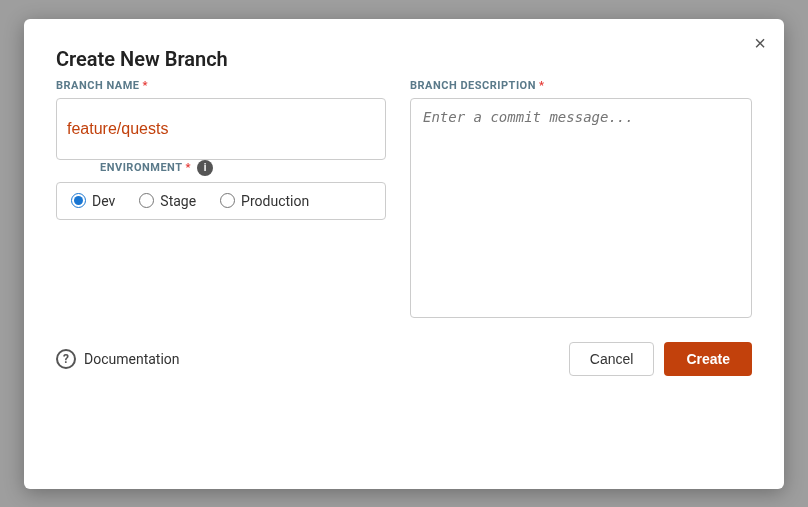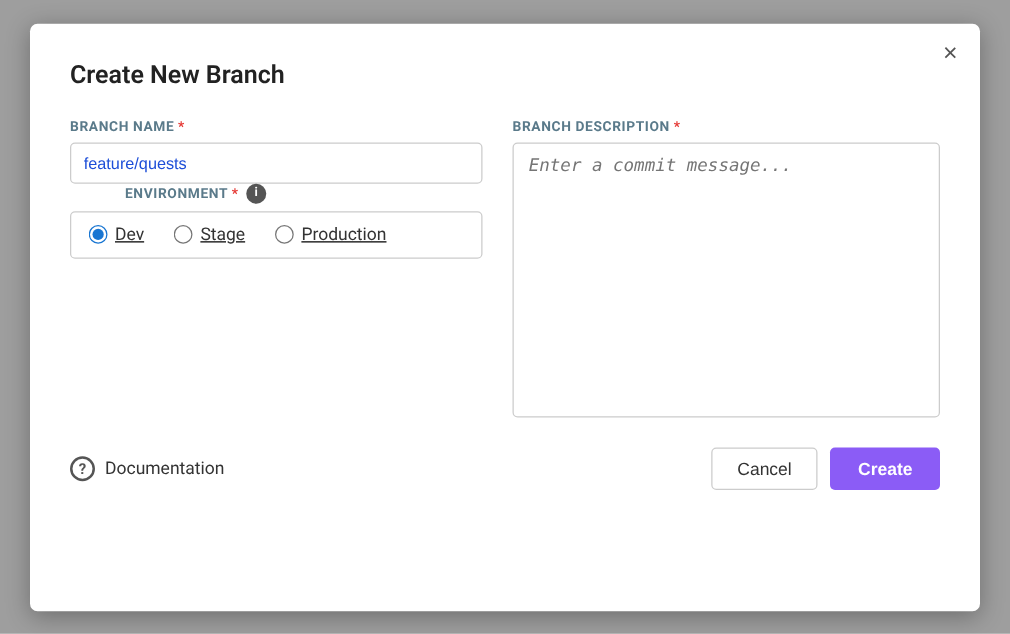--- a/index.html
+++ b/index.html
@@ -40,21 +40,21 @@
       cursor: pointer;
       background: none;
       border: none;
       line-height: 1;
     }
 
     .modal-title {
       font-size: 20px;
       font-weight: 600;
       color: #222;
-      margin-bottom: 24px;
+      margin-bottom: 8px;
     }
 
     .modal-body {
       display: flex;
       gap: 24px;
     }
 
     .left-col {
       flex: 0 0 330px;
       display: flex;
@@ -83,34 +83,33 @@
 
     .required-star {
       color: #e53935;
       margin-left: 3px;
     }
 
     .field-input {
       width: 100%;
       border: 1px solid #ccc;
       border-radius: 4px;
-      padding: 8px 10px;
-      font-size: 13px;
-      color: #1d4ed8;
+      padding: 21px 10px;
+      font-size: 16px;
+      color: #c2410c;
       outline: none;
     }
 
     .environment-box {
       border: 1px solid #ccc;
       border-radius: 4px;
       padding: 10px 14px;
       display: flex;
       align-items: center;
       gap: 24px;
-      text-decoration: underline;
     }
 
     .radio-option {
       display: flex;
       align-items: center;
       gap: 6px;
       cursor: pointer;
       font-size: 14px;
       color: #333;
     }
@@ -207,21 +206,21 @@
       background: #fff;
       color: #333;
       font-size: 14px;
       cursor: pointer;
     }
 
     .btn-create {
       padding: 8px 22px;
       border: none;
       border-radius: 4px;
-      background: #8b5cf6;
+      background: #c2410c;
       color: #fff;
       font-size: 14px;
       font-weight: 600;
       cursor: pointer;
     }
   </style>
 </head>
 <body>
 
 <div class="modal-overlay">

